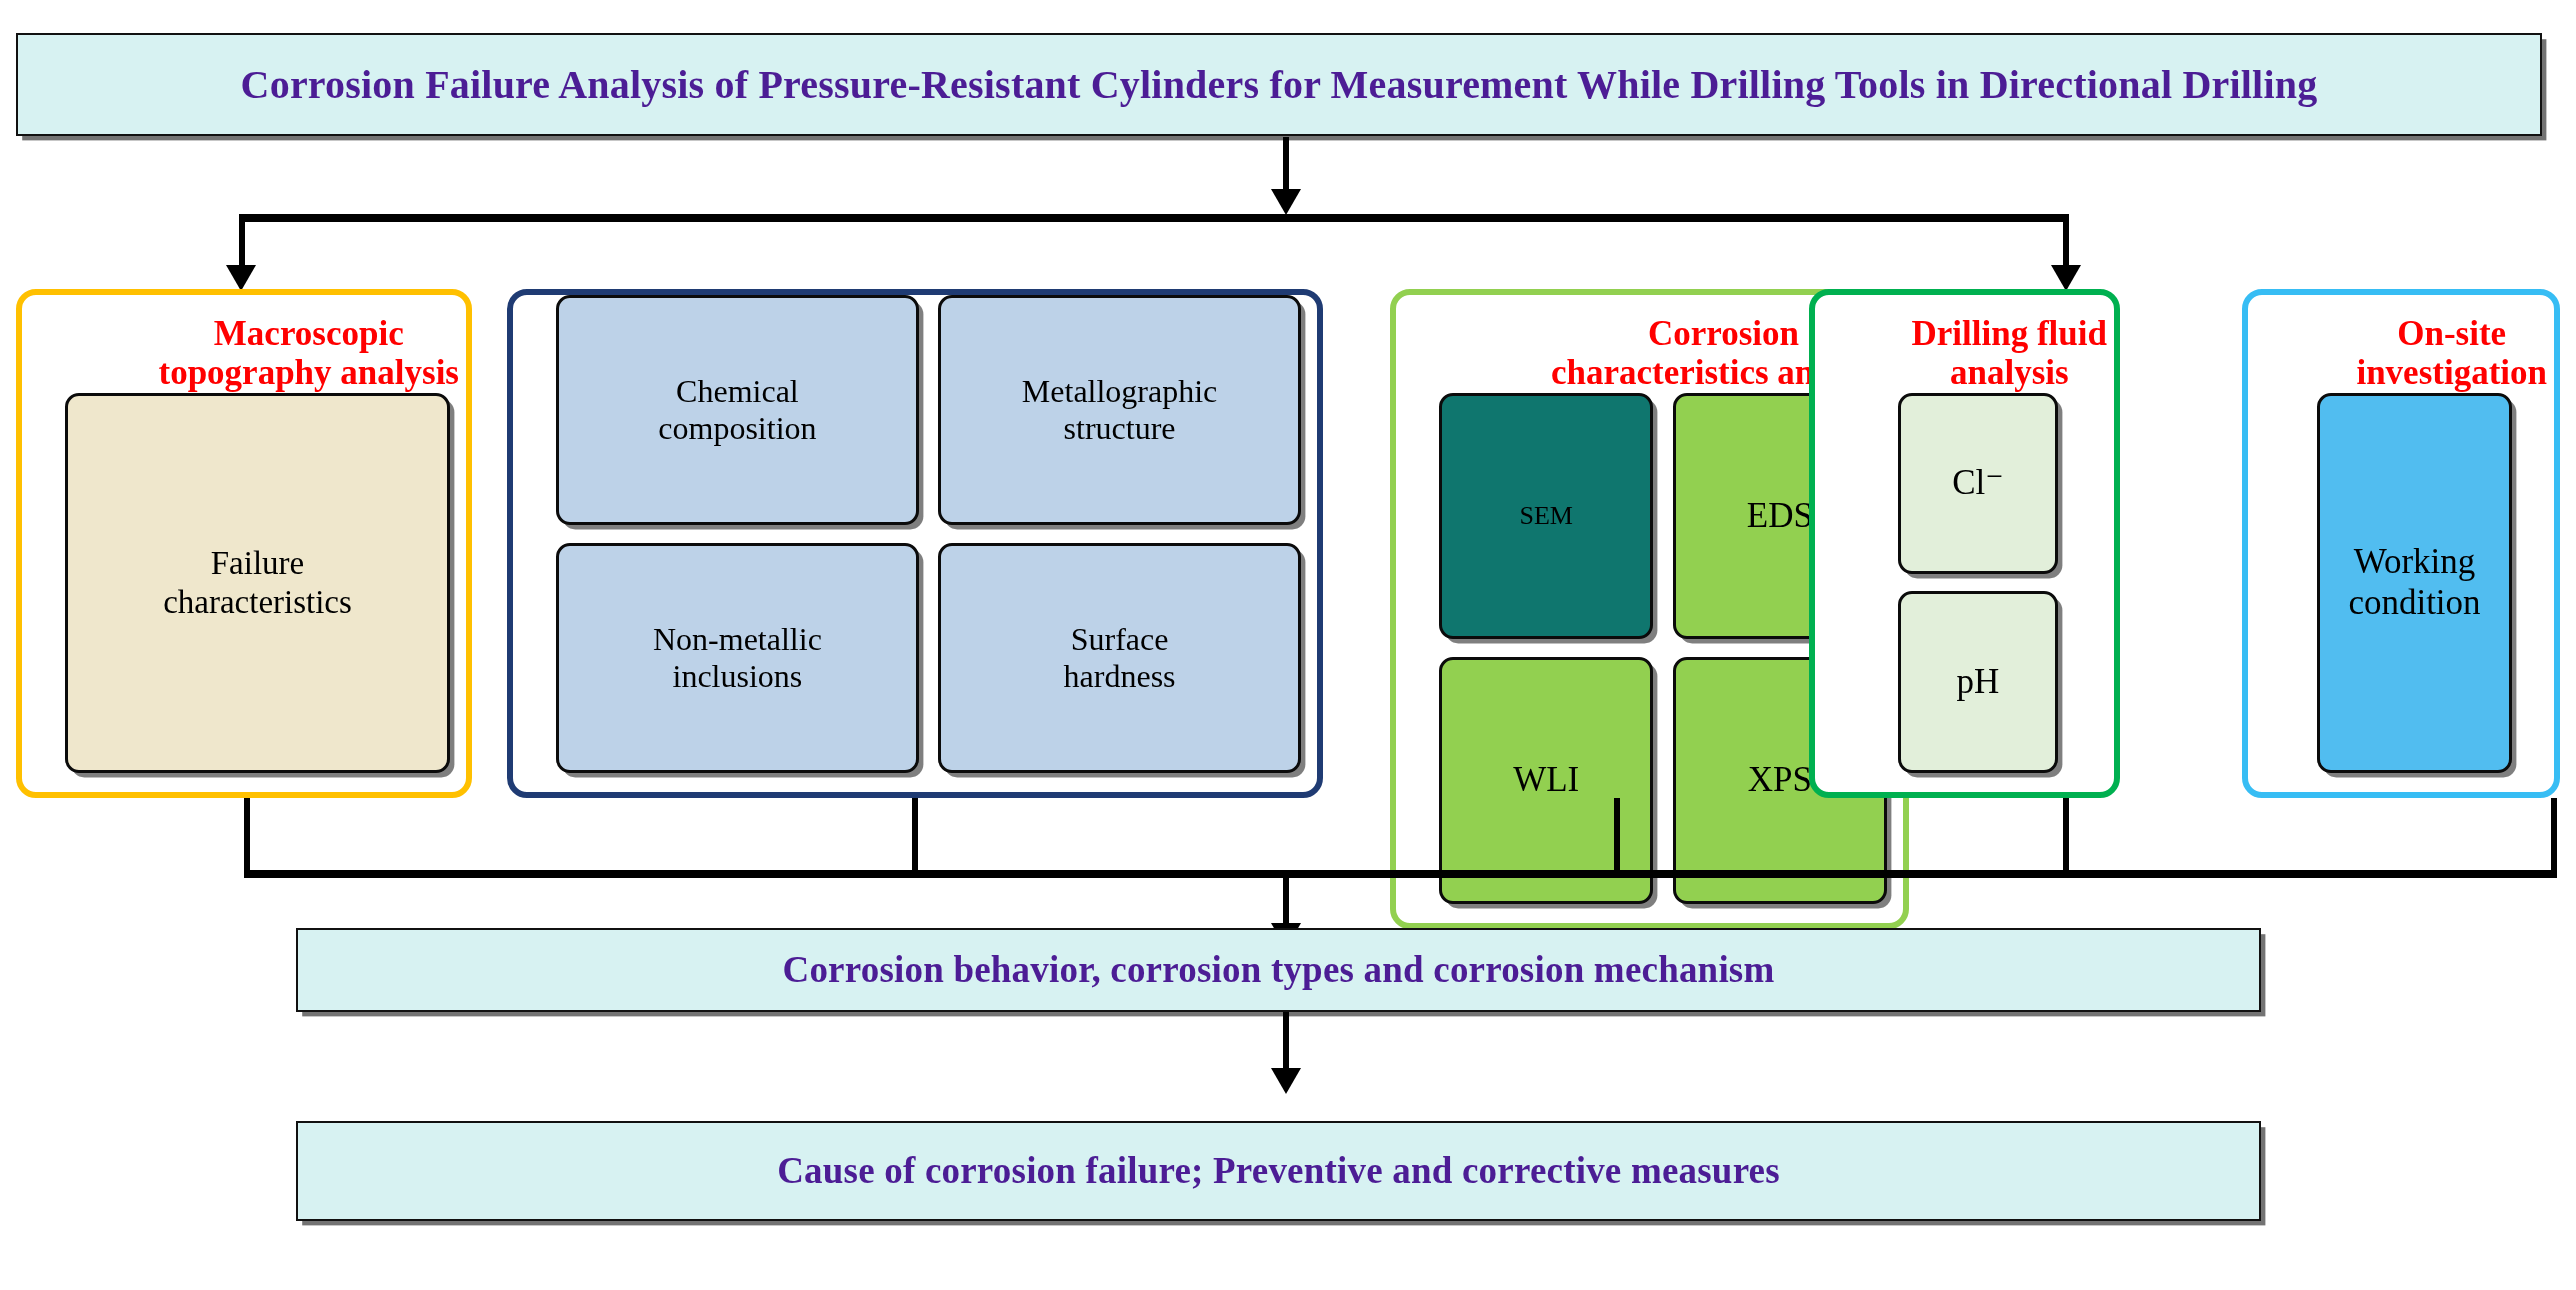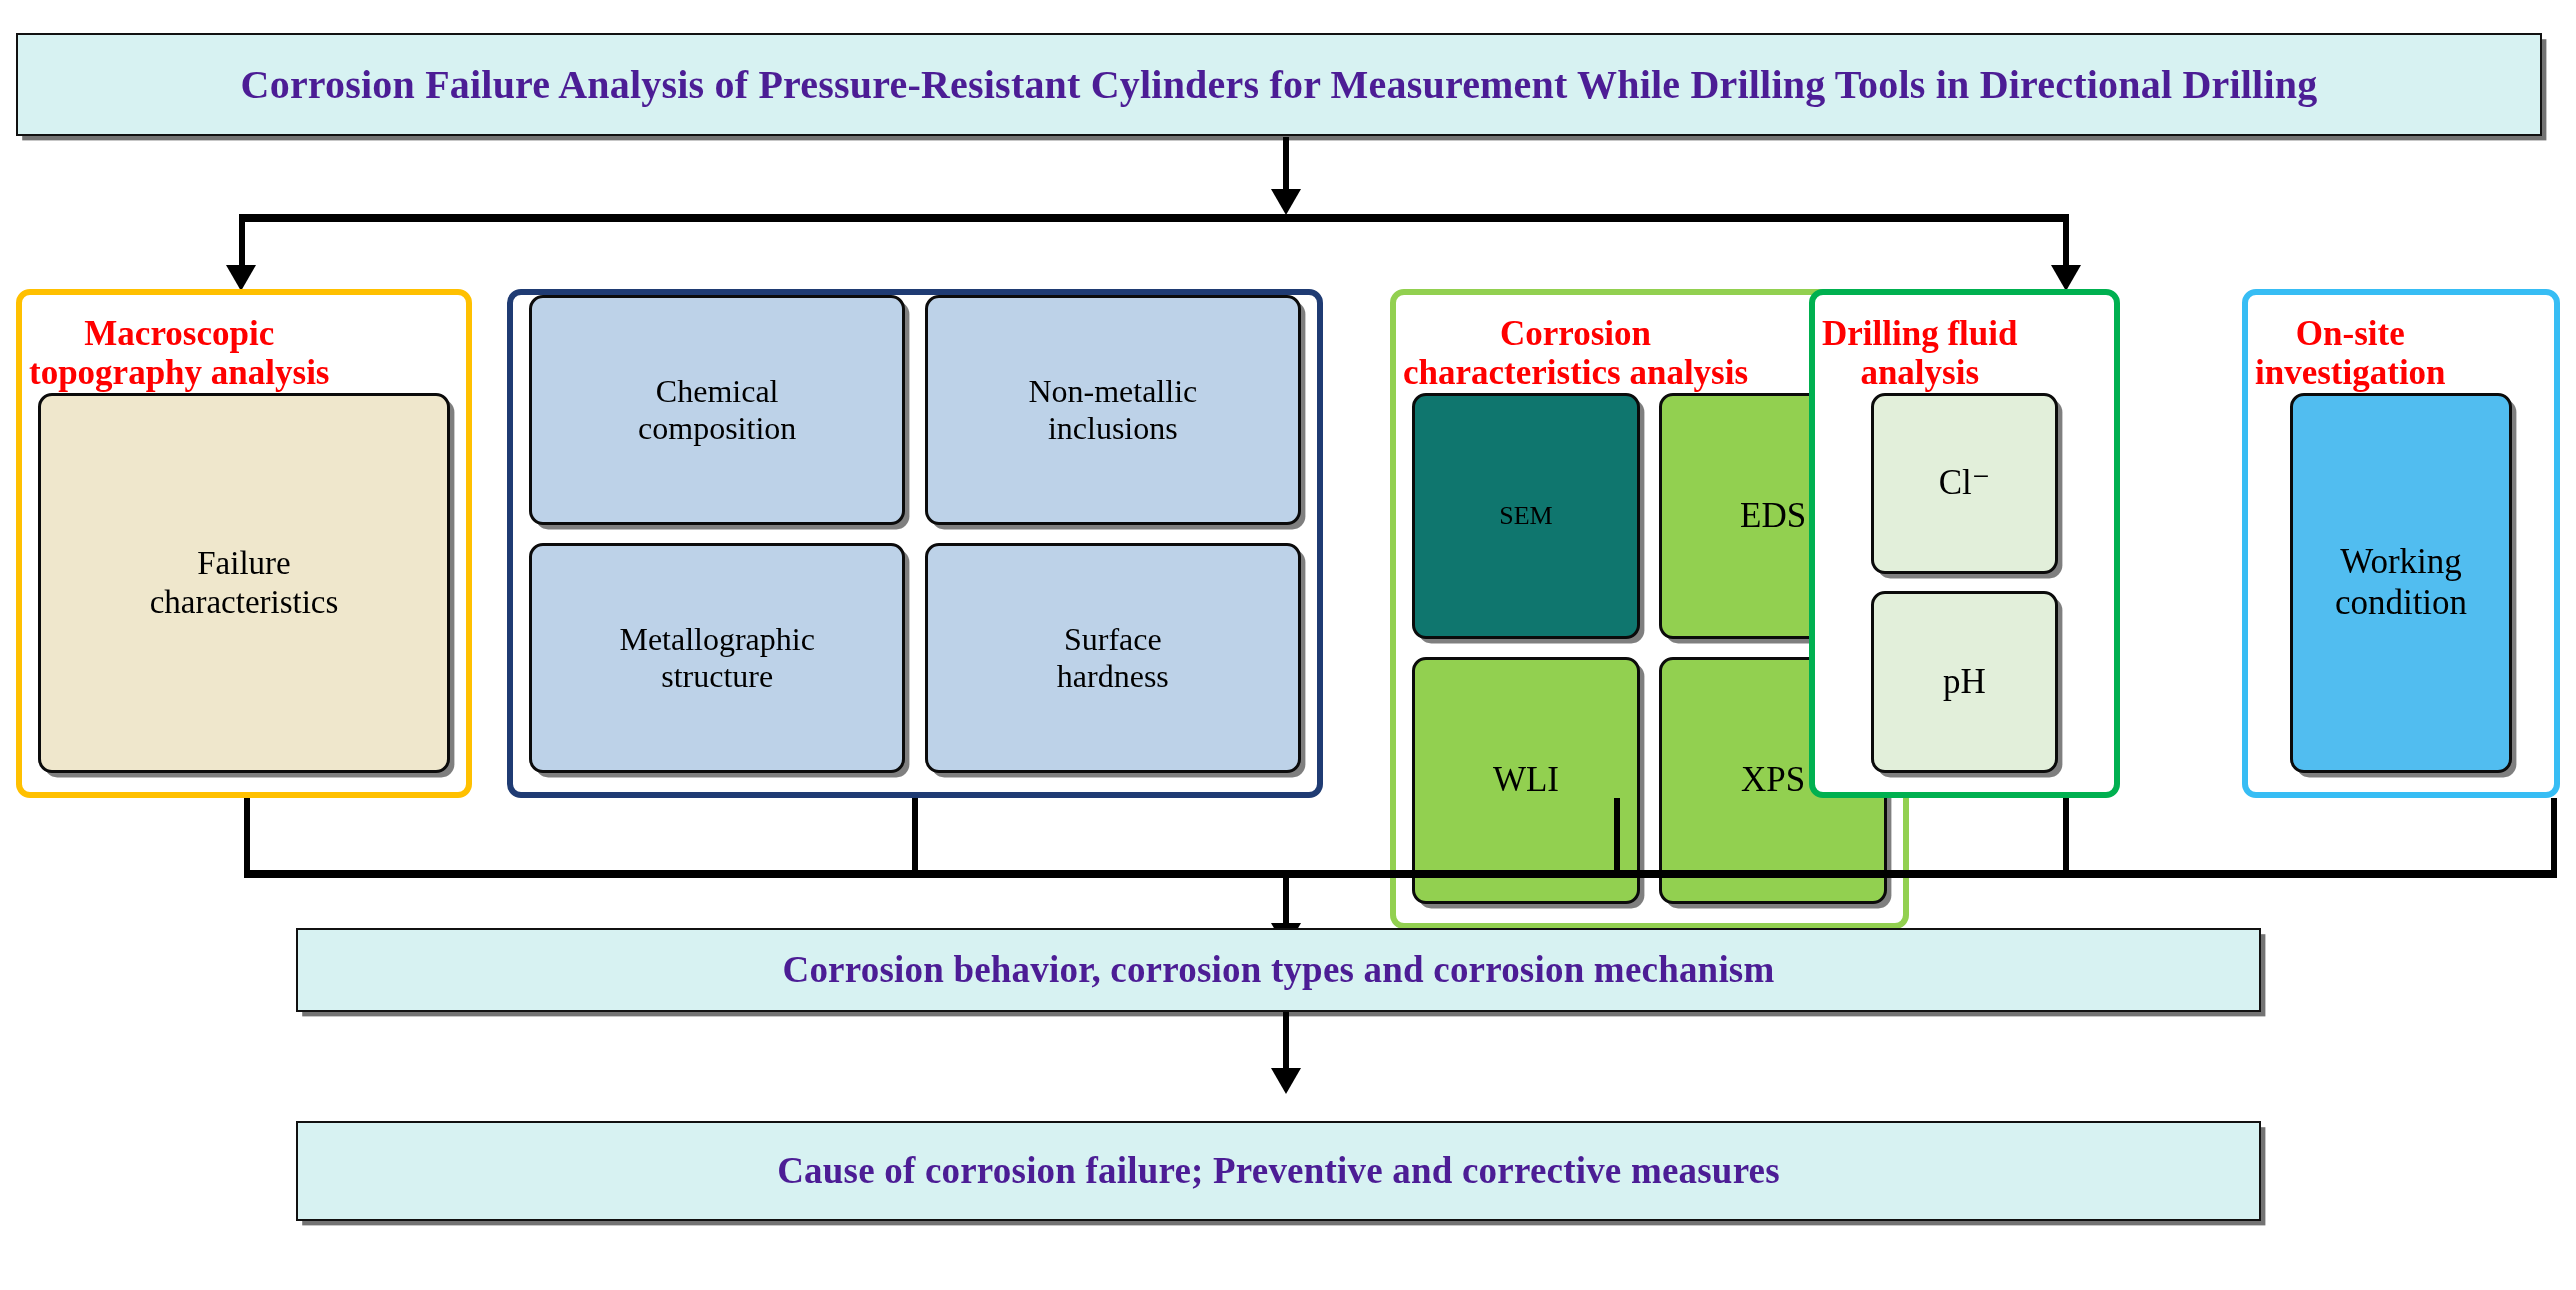--- a/index.html
+++ b/index.html
@@ -40,24 +40,25 @@
   }
   #title-banner .banner-text { font-size: 40px; }
   #mid-banner .banner-text,
   #bottom-banner .banner-text { font-size: 37px; }
 
   
   .panel {
     background: #ffffff;
     border-style: solid;
     border-width: 6.1px;
-    border-radius: 14px;
+    border-radius: 20px;
     display: flex;
     flex-direction: column;
-    align-items: flex-start;
+    align-items: flex-end;
+    padding-left: 27px;
   }
   .panel-title {
     color: #FF0000;
     font-weight: bold;
     text-align: center;
     line-height: 1.12;
     margin-top: 19.3px;
     padding: 0 7px;
     white-space: pre-line;
   }
@@ -138,24 +139,24 @@
 characteristics</div>
       </div>
     </div>
   </div>
 
   <div class="abs panel" style="left:507px; top:289px; width:816px; height:509px; border-color:#1F3B73;">
     <div class="panel-body">
       <div class="panel-grid grid-2x2">
         <div class="chip" style="background:#BDD2E8; font-size:32px;">Chemical
 composition</div>
+        <div class="chip" style="background:#BDD2E8; font-size:32px;">Metallographic
+structure</div>
         <div class="chip" style="background:#BDD2E8; font-size:32px;">Non-metallic
 inclusions</div>
-        <div class="chip" style="background:#BDD2E8; font-size:32px;">Metallographic
-structure</div>
         <div class="chip" style="background:#BDD2E8; font-size:32px;">Surface
 hardness</div>
       </div>
     </div>
   </div>
 
   <div class="abs panel" style="left:1390px; top:289px; width:519px; height:640px; border-color:#92D050;">
     <div class="panel-title" style="font-size:35px;">Corrosion
 characteristics analysis</div>
     <div class="panel-body">

